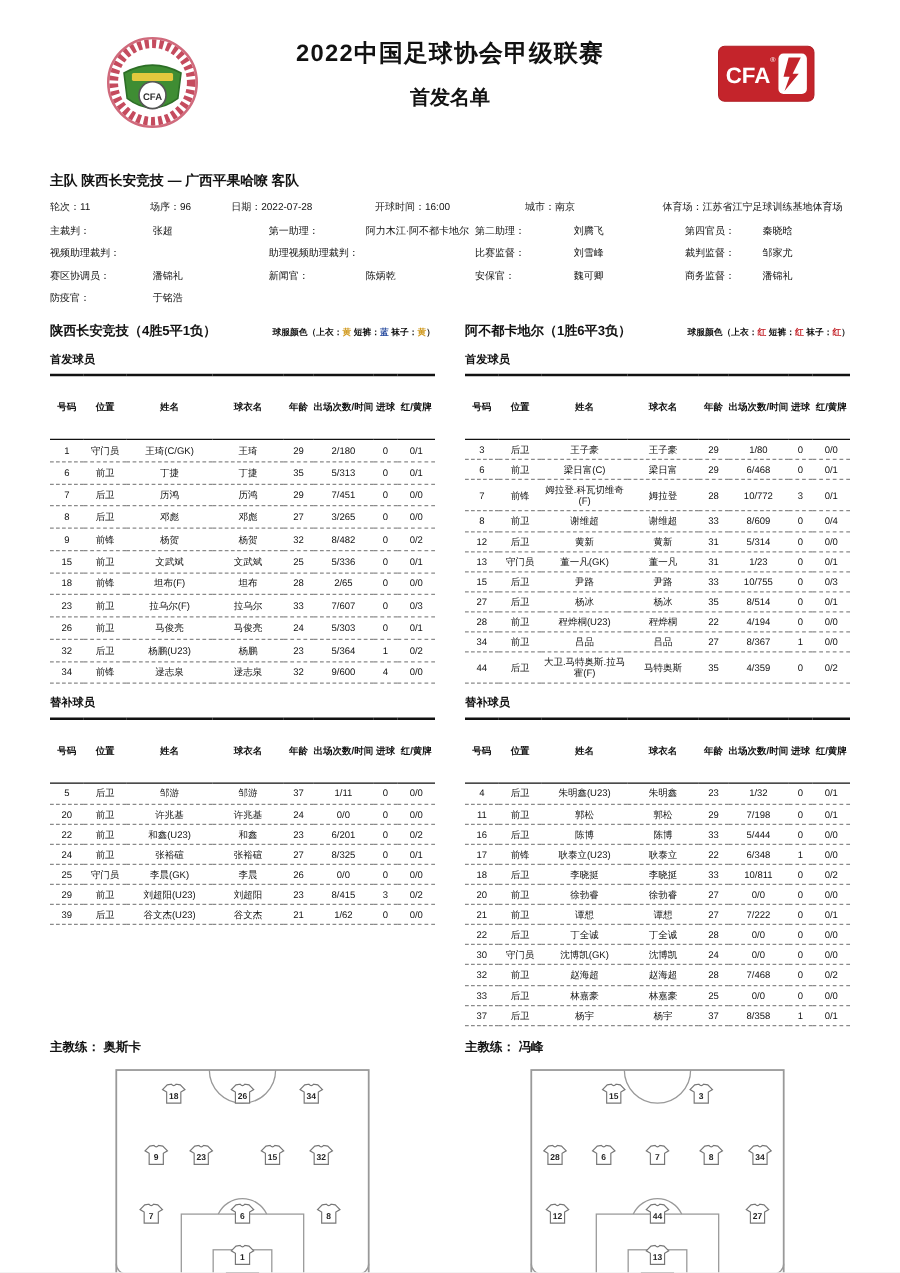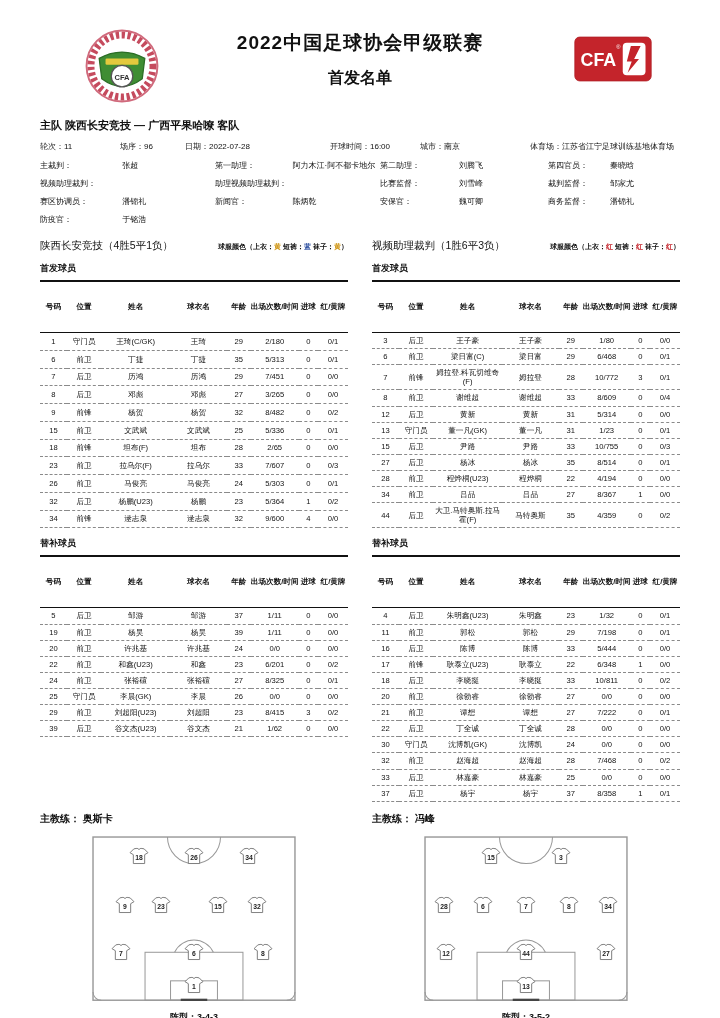--- a/index.html
+++ b/index.html
@@ -7,33 +7,33 @@
         box-sizing:border-box;padding:26px 40px 0;overflow:hidden;
         font-family:"Liberation Sans","DejaVu Sans",sans-serif;color:#111;}
   
   .hdr{position:relative;height:84px;}
   .crest{position:absolute;left:44px;top:2px;width:76px;height:76px;}
   .cfa-logo{position:absolute;right:28px;top:6px;width:78px;height:54px;}
   .titles{text-align:center;padding-top:4px;}
   .title{font-size:19px;font-weight:bold;letter-spacing:1px;}
   .subtitle{font-size:16px;font-weight:bold;margin-top:12px;}
   
-  .match-title{font-size:11px;font-weight:bold;margin-top:8px;}
+  .match-title{font-size:11px;font-weight:bold;margin-top:27px;}
   .info-row{display:flex;margin-top:8px;font-size:8px;}
   .info-item{white-space:nowrap;}
   .info-item .lbl{color:#222;}
   .officials{display:grid;grid-template-columns:175px 165px 168px 132px;margin-top:8px;
              font-size:8px;row-gap:7px;}
   .off-cell{display:flex;}
   .off-cell .lbl{width:47%;}
   .off-cell .val{width:53%;}
   
   .teams{display:grid;grid-template-columns:1fr 1fr;column-gap:24px;margin-top:14px;}
   .team-hd{display:flex;justify-content:space-between;align-items:baseline;}
-  .team-name{font-size:10.5px;font-weight:normal;white-space:nowrap;}
+  .team-name{font-size:10.5px;font-weight:bold;white-space:nowrap;}
   .kit{font-size:7px;font-weight:bold;white-space:nowrap;margin-left:6px;}
   .sec-label{font-size:9px;font-weight:bold;margin:9px 0 5px;}
   .ptable{width:100%;border-collapse:collapse;table-layout:fixed;font-size:7.6px;}
   .ptable.stretch{height:100%;}
   .ptable th{font-weight:bold;font-size:7.6px;padding:20px 0;border-top:2px solid #111;
              border-bottom:1px solid #111;white-space:nowrap;}
   .ptable td{text-align:center;padding:3px 0;border-bottom:1px dashed #8a8a8a;line-height:1.2;
              word-break:break-all;}
   .c1{width:9%}.c2{width:11.5%}.c3{width:23%}.c4{width:19%}.c5{width:8%}.c6{width:16%}.c7{width:6.5%}.c8{width:10%}
   .coach{font-size:10px;font-weight:bold;margin-top:10px;}
@@ -76,21 +76,21 @@
       <rect x="60" y="8" width="28" height="40" rx="5" fill="#fff"></rect>
       <path d="M70 12 L82 12 L74 28 L80 28 L66 45 L71 31 L65 31 Z" fill="#c4242b"></path>
     </svg>
   </div>
 
   <div class="match-title">主队 陕西长安竞技 — 广西平果哈嘹 客队</div>
   <div class="info-row">
       <span class="info-item" style="width: 80px; display: inline-block;"><span class="lbl">轮次：</span><span>11</span></span>
       <span class="info-item" style="width: 65px; display: inline-block;"><span class="lbl">场序：</span><span>96</span></span>
       <span class="info-item" style="width: 115px; display: inline-block;"><span class="lbl">日期：</span><span>2022-07-28</span></span>
-      <span class="info-item" style="width: 120px; display: inline-block; text-align: center;"><span class="lbl">开球时间：</span><span>16:00</span></span>
+      <span class="info-item" style="width: 120px; display: inline-block;"><span class="lbl">开球时间：</span><span>16:00</span></span>
       <span class="info-item" style="width: 110px; display: inline-block;"><span class="lbl">城市：</span><span>南京</span></span>
       <span class="info-item" style="display: inline-block;"><span class="lbl">体育场：</span><span>江苏省江宁足球训练基地体育场</span></span>
     </div>
 
   <div class="officials">
       <div class="off-cell">
         <span class="lbl">主裁判：</span>
         <span class="val">张超</span>
       </div>
       <div class="off-cell">
@@ -143,21 +143,21 @@
       </div>
     </div>
 
   <div class="teams">
 
     <div class="team-hd">
       <span class="team-name">陕西长安竞技（4胜5平1负）</span>
       <span class="kit"><span style="color: rgb(17, 17, 17);">球服颜色（上衣：</span><span style="color: rgb(209, 154, 31);">黄</span><span style="color: rgb(17, 17, 17);"> 短裤：</span><span style="color: rgb(43, 78, 160);">蓝</span><span style="color: rgb(17, 17, 17);"> 袜子：</span><span style="color: rgb(209, 154, 31);">黄</span><span style="color: rgb(17, 17, 17);">）</span></span>
     </div>
     <div class="team-hd">
-      <span class="team-name">视频助理裁判（1胜6平3负）</span>
+      <span class="team-name">阿不都卡地尔（1胜6平3负）</span>
       <span class="kit"><span style="color: rgb(17, 17, 17);">球服颜色（上衣：</span><span style="color: rgb(196, 36, 43);">红</span><span style="color: rgb(17, 17, 17);"> 短裤：</span><span style="color: rgb(196, 36, 43);">红</span><span style="color: rgb(17, 17, 17);"> 袜子：</span><span style="color: rgb(196, 36, 43);">红</span><span style="color: rgb(17, 17, 17);">）</span></span>
     </div>
 
     <div class="sec-label">首发球员</div>
     <div class="sec-label">首发球员</div>
 
     <div>
       <table class="ptable stretch">
         <colgroup>
             <col class="c1">
@@ -466,30 +466,20 @@
               <td>5</td>
               <td>后卫</td>
               <td>邹游</td>
               <td>邹游</td>
               <td>37</td>
               <td>1/11</td>
               <td>0</td>
               <td>0/0</td>
             </tr>
             <tr>
-              <td>19</td>
-              <td>前卫</td>
-              <td>杨昊</td>
-              <td>杨昊</td>
-              <td>39</td>
-              <td>1/11</td>
-              <td>0</td>
-              <td>0/0</td>
-            </tr>
-            <tr>
               <td>20</td>
               <td>前卫</td>
               <td>许兆基</td>
               <td>许兆基</td>
               <td>24</td>
               <td>0/0</td>
               <td>0</td>
               <td>0/0</td>
             </tr>
             <tr>

